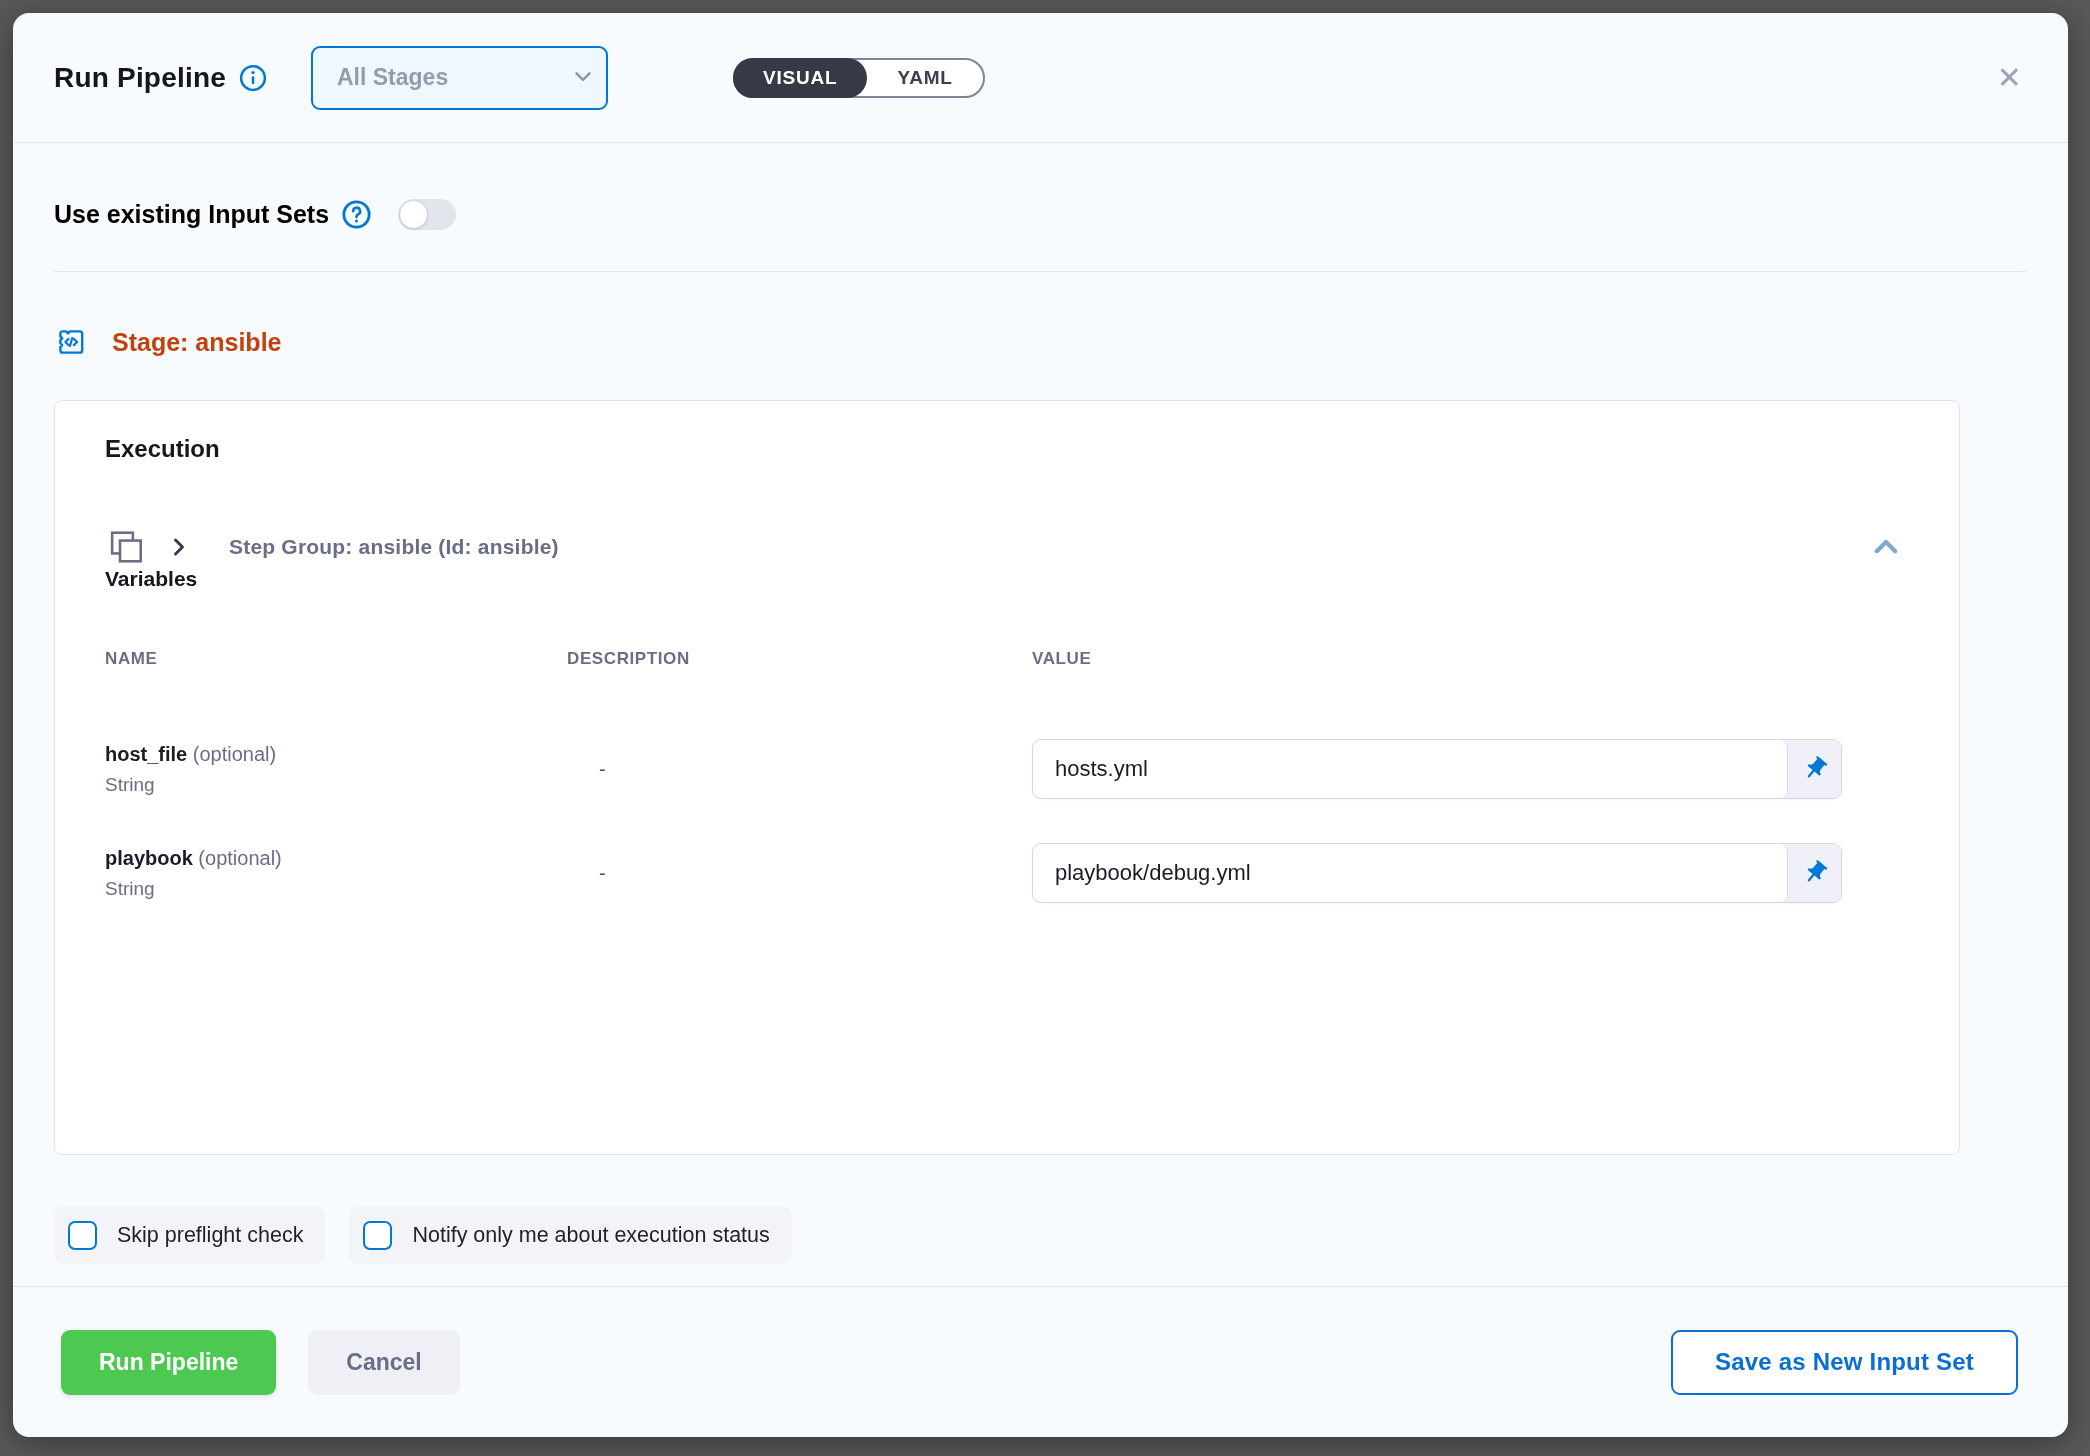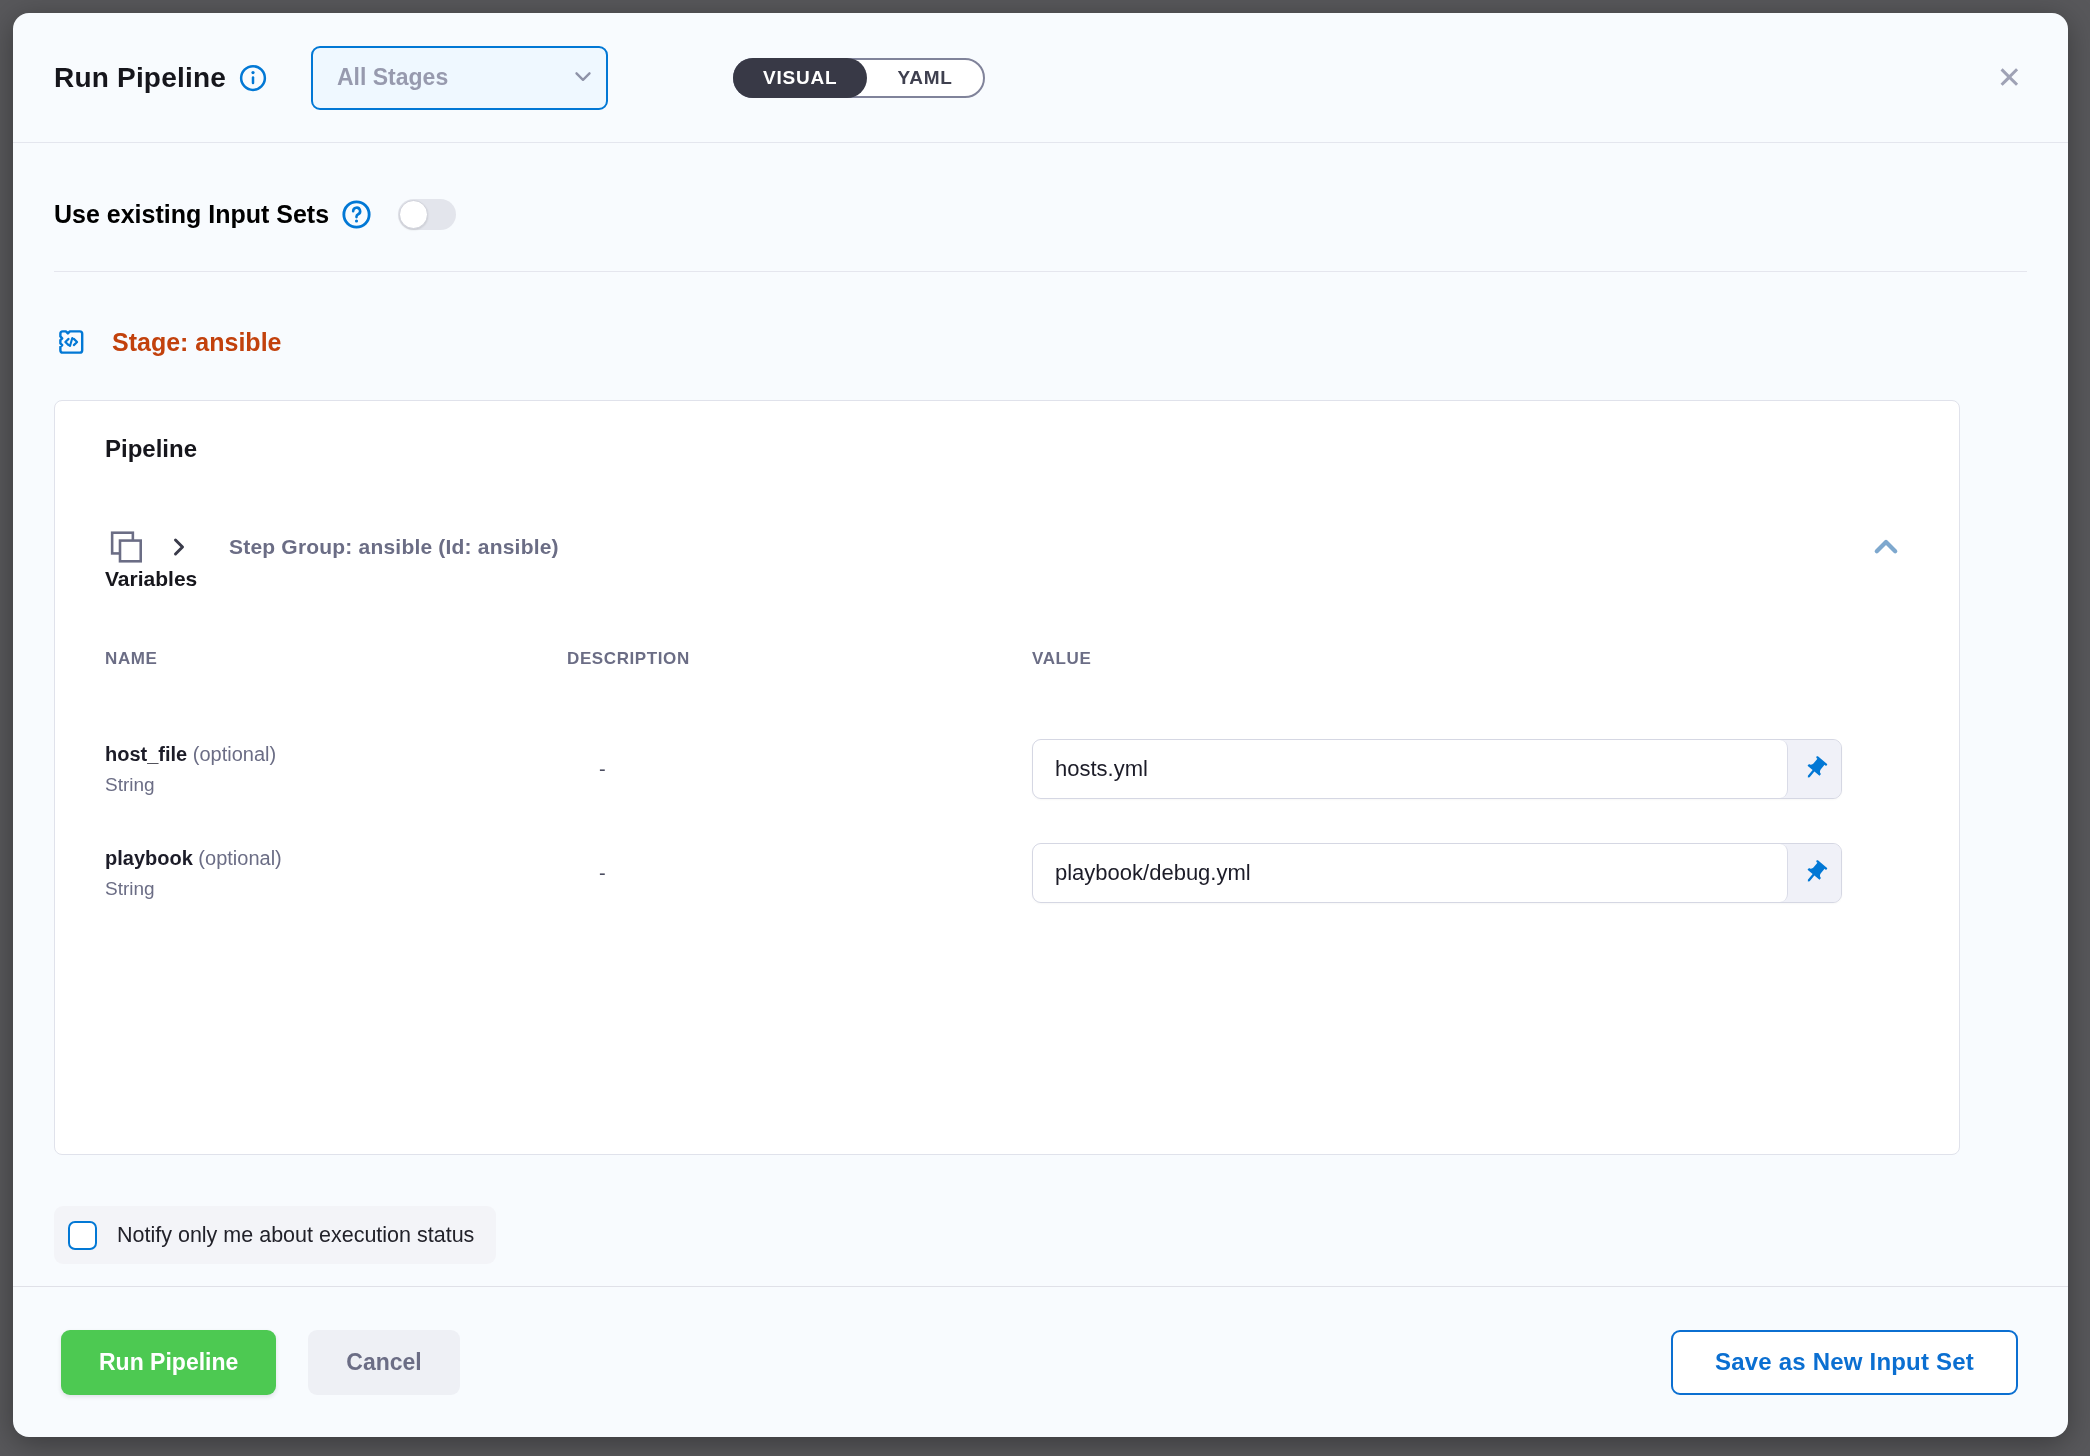--- a/index.html
+++ b/index.html
@@ -244,21 +244,21 @@
       <span class="stage-ic">
         <svg width="34" height="34" viewBox="0 0 24 24" fill="none">
           <path d="M4.5 6.2c0-.9.8-1.7 1.7-1.7h2.2l1.4 1.4 1.4-1.4h7c.9 0 1.7.8 1.7 1.7v11.6c0 .9-.8 1.7-1.7 1.7H6.2c-.9 0-1.7-.8-1.7-1.7v-2.3l1.3-1.3-1.3-1.3v-2.2l1.3-1.3-1.3-1.3V6.2z" stroke="#0278d5" stroke-width="1.7" stroke-linejoin="round"></path>
           <path d="M10.3 9.8L8 12l2.3 2.2M14 9.8l2.3 2.2-2.3 2.2M12.9 9.2l-1.6 5.6" stroke="#0278d5" stroke-width="1.5" stroke-linecap="round" stroke-linejoin="round"></path>
         </svg>
       </span>
       <span class="stage-label">Stage: ansible</span>
     </div>
 
     <div class="card">
-      <div class="card-title">Pipeline</div>
+      <div class="card-title">Execution</div>
 
       <div class="sg-row">
         <span class="sg-copy-ic">
           <svg width="40" height="40" viewBox="0 0 28 28" fill="none">
             <rect x="5" y="4" width="14.5" height="14.5" stroke="#6b6d85" stroke-width="1.8"></rect>
             <rect x="10.5" y="9.5" width="14.5" height="14.5" fill="#ffffff" stroke="#6b6d85" stroke-width="1.8"></rect>
           </svg>
         </span>
         <span class="sg-chev">
           <svg width="24" height="24" viewBox="0 0 24 24" fill="none">
@@ -326,20 +326,24 @@
               </span>
             </div>
           </div>
         </div>
       </div>
     </div>
 
     <div class="opts-row">
       <div class="opt">
         <span class="cbox"></span>
+        <span class="opt-label">Skip preflight check</span>
+      </div>
+      <div class="opt">
+        <span class="cbox"></span>
         <span class="opt-label">Notify only me about execution status</span>
       </div>
     </div>
 
   </div>
 
   <div class="ftr">
     <button class="btn btn-run">Run Pipeline</button>
     <button class="btn btn-cancel">Cancel</button>
     <span class="spacer"></span>

